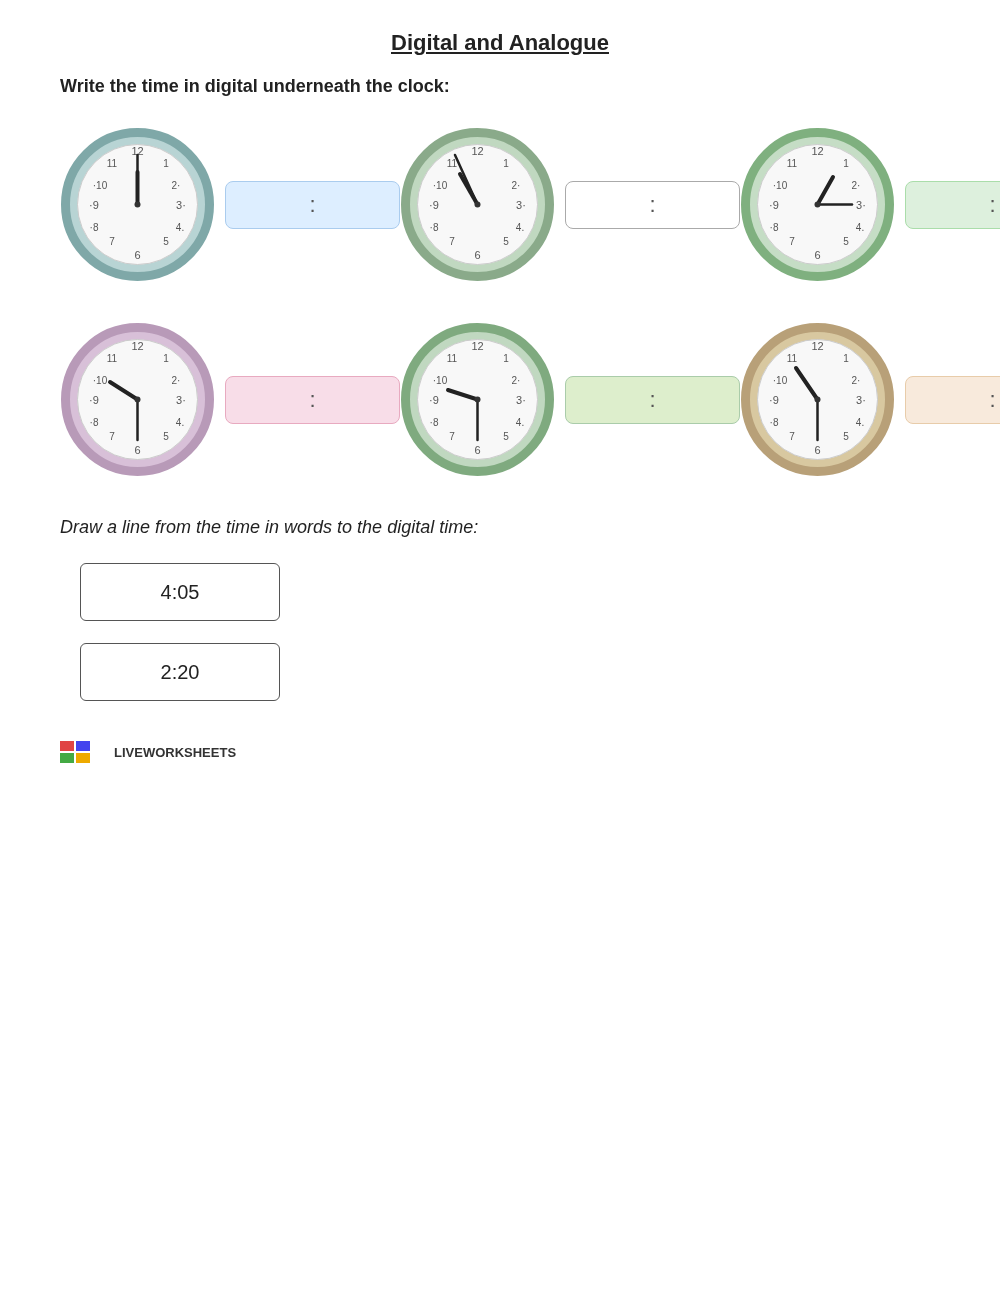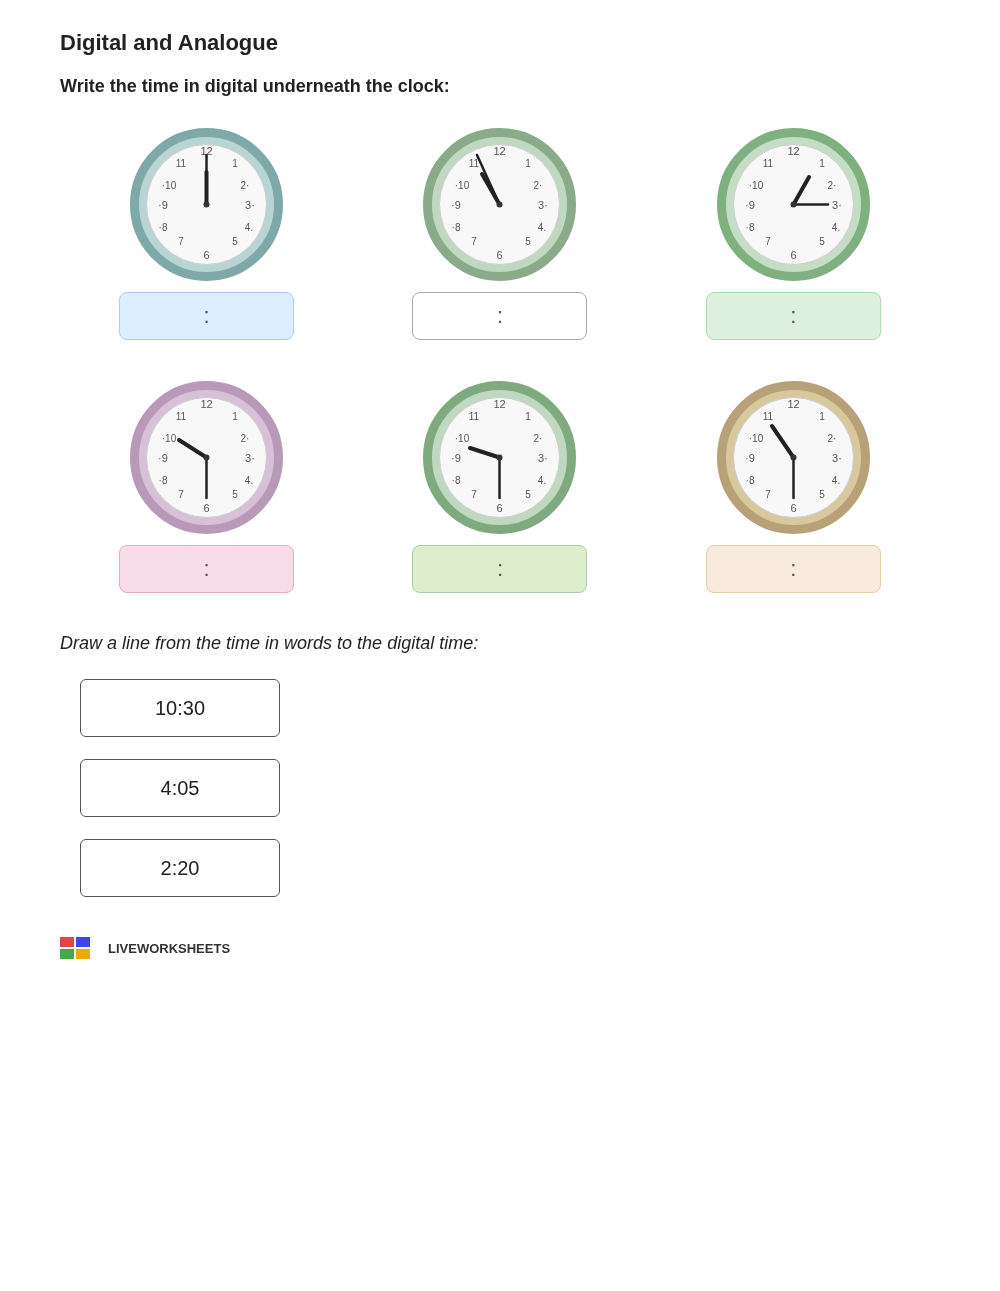--- a/index.html
+++ b/index.html
@@ -6,42 +6,43 @@
     body {
       background: #fff;
       font-family: Arial, sans-serif;
       width: 1000px;
       min-height: 1291px;
       padding: 30px 60px;
       color: #222;
     }
 
     .page-title {
+      text-align: center;
       font-weight: bold;
+      text-decoration: underline;
       font-size: 22px;
       margin-bottom: 20px;
     }
 
     .instruction {
       font-size: 18px;
       margin-bottom: 30px;
       font-weight: bold;
     }
 
     
     .clocks-row {
       display: flex;
       justify-content: space-around;
       align-items: flex-end;
       margin-bottom: 20px;
     }
 
     .clock-item {
       display: flex;
-      flex-direction: column;
       align-items: center;
       gap: 10px;
     }
 
     .clock-svg {
       width: 155px;
       height: 155px;
     }
 
     .time-input-box {
@@ -91,21 +92,21 @@
     }
 
     .match-box-right {
       justify-content: center;
     }
 
     
     .footer {
       display: flex;
       align-items: center;
-      gap: 18px;
+      gap: 24px;
       margin-top: 40px;
       font-size: 13px;
       font-weight: bold;
       color: #333;
     }
 
     .footer-logo {
       display: flex;
       align-items: center;
     }
@@ -299,23 +300,20 @@
     </div>
 
   </div>
 </div>
 
 <div class="match-instruction">Draw a line from the time in words to the digital time:</div>
 
 <div class="match-section">
 
   <div class="match-col">
-    <div class="match-box match-box-right">
-      <span>10:30</span>
-    </div>
     <div class="match-box match-box-right">
       <span>4:05</span>
     </div>
     <div class="match-box match-box-right">
       <span>2:20</span>
     </div>
   </div>
 </div>
 
 <div class="footer">

